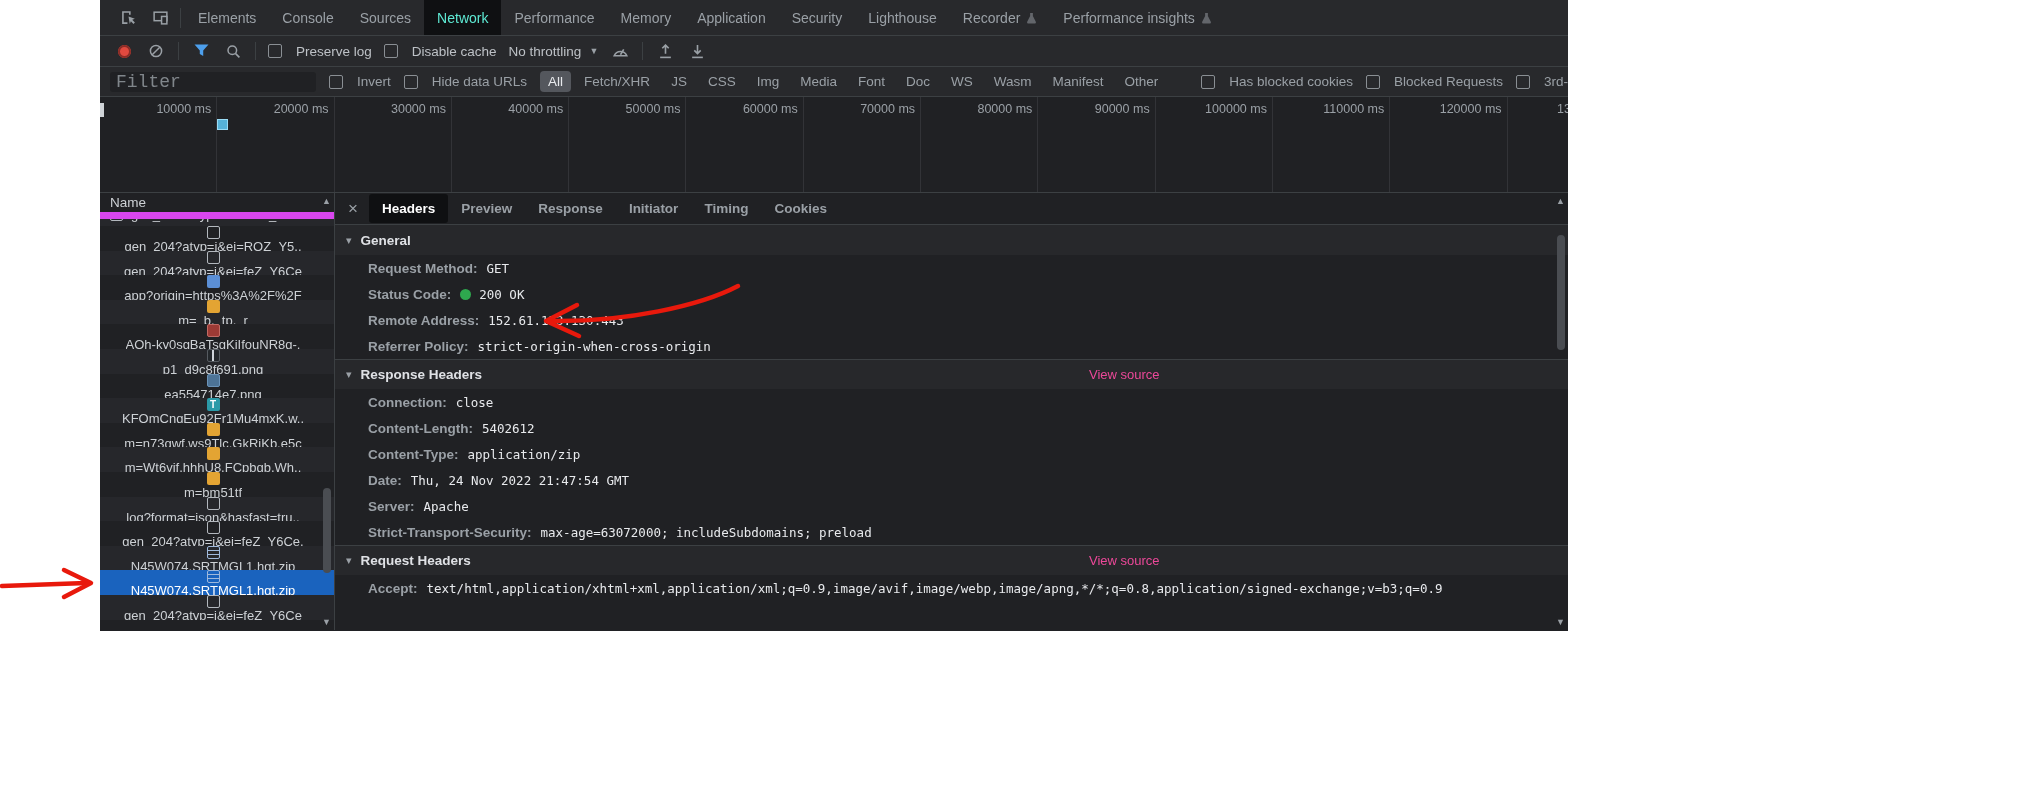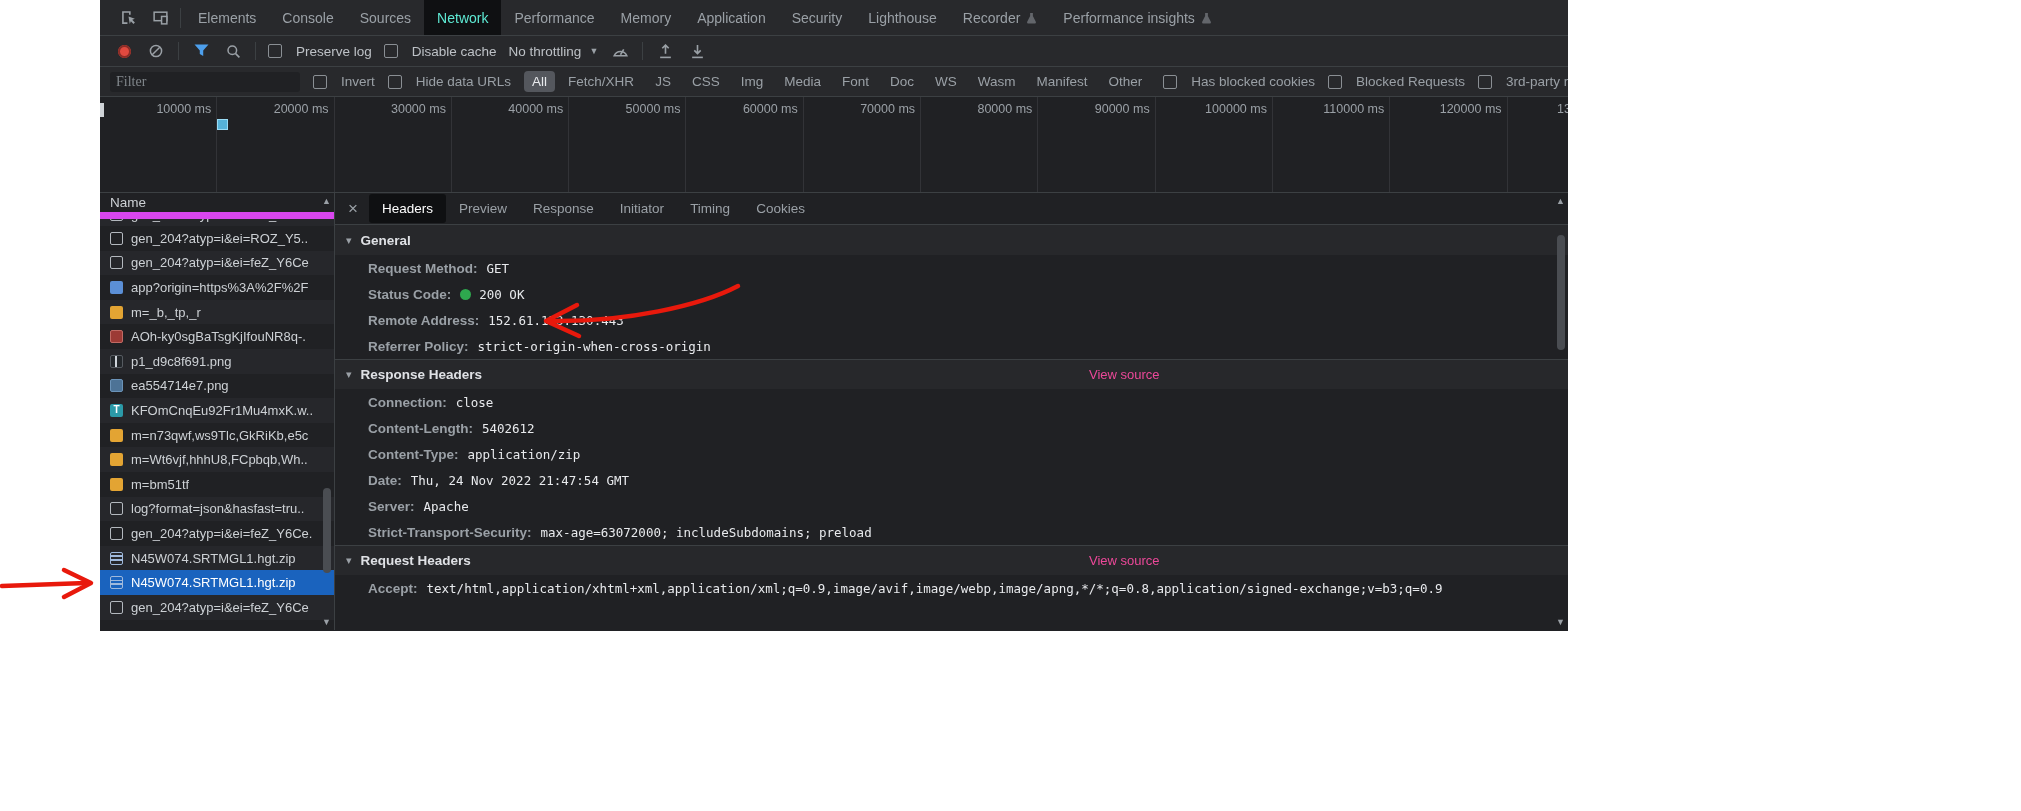--- a/index.html
+++ b/index.html
@@ -25,45 +25,45 @@
   .icon-btn{display:flex;align-items:center;justify-content:center;width:20px;height:20px;}
   .cb{display:flex;align-items:center;gap:14px;white-space:nowrap;}
   .cb .box{width:14px;height:14px;border:1.5px solid #8a8f94;border-radius:2px;background:transparent;flex:0 0 auto;}
   .throttle{display:flex;align-items:center;gap:8px;white-space:nowrap;color:#bdc1c6;}
   .throttle .arrow{font-size:9px;color:#9aa0a6;}
 
   
   .filterbar{height:30px;display:flex;align-items:center;gap:13px;padding:0 10px;
     background:#28292c;border-bottom:1px solid #3c4043;color:#9aa0a6;font-size:13.5px;}
   .filter-input{width:206px;height:20px;background:#202124;border:none;border-radius:3px;
-    color:#ef4444;padding:0 6px;font-size:14px;font-family:Liberation Serif, serif;outline:none;}
+    color:#ef4444;padding:0 6px;font-size:18px;font-family:Liberation Mono, monospace;outline:none;}
   .filter-input::placeholder{color:#80868b;}
   #pills{display:flex;align-items:center;gap:5px;}
   .pill{padding:3px 8px;border-radius:4px;color:#9aa0a6;white-space:nowrap;}
   .pill.active{background:#54575d;color:#e8eaed;}
-  .gap-lg{}
+  .gap-lg{margin-left:22px;}
 
   
   .timeline{height:96px;position:relative;background:#202124;border-bottom:1px solid #3c4043;
     display:flex;overflow:hidden;}
   .tcell{flex:0 0 117.3px;border-right:1px solid #323337;display:flex;justify-content:flex-end;
     align-items:flex-start;padding:5px 5px 0 0;color:#9aa0a6;font-size:12.5px;white-space:nowrap;}
   .tmarker{position:absolute;left:117px;top:22px;width:11px;height:11px;background:#56b2d8;border:1px solid #9adcf5;}
   .ttick{position:absolute;left:0;top:6px;width:4px;height:14px;background:#cfd3d7;}
 
   
   .mainarea{display:flex;height:437px;}
 
   
   .namecol{width:235px;border-right:1px solid #3c4043;position:relative;background:#202124;flex:0 0 auto;}
   .namecol-header{height:26px;border-bottom:7px solid #d946ef;display:flex;align-items:center;
     padding:0 10px;color:#cdd1d5;font-size:13.5px;}
   #rows{position:absolute;top:26px;left:0;right:0;bottom:0;overflow:hidden;}
-  .rrow{height:24.6px;display:flex;align-items:center;gap:8px;padding:0 18px 0 10px;
-    font-size:13px;color:#cdd1d5;white-space:nowrap;overflow:hidden;}
+  .rrow{height:24.6px;display:flex;align-items:center;padding:0 18px 0 10px;
+    font-size:13px;color:#cdd1d5;white-space:nowrap;overflow:hidden;flex-direction:column;}
   .rrow.alt{background:#26272b;}
   .rrow.selected{background:#1a63be;color:#ffffff;}
   .rrow.sliver{height:7px;display:block;}
   .rrow.sliver .sliver-inner{display:flex;align-items:center;gap:8px;height:24.6px;margin-top:-17px;}
   .ric{flex:0 0 13px;width:13px;height:13px;border-radius:2px;display:flex;align-items:center;justify-content:center;}
   .ric.doc-gray{border:1.5px solid #b3b8be;background:transparent;}
   .ric.doc-blue{background:#5b8fd6;}
   .ric.script{background:#e3a433;}
   .ric.img-red{background:#9c3a35;border:1px solid #c06a64;}
   .ric.img-dark{background:linear-gradient(90deg,#23272b 0 4px,#cfd4da 4px 6px,#23272b 6px);border:1px solid #565b61;}
@@ -383,21 +383,21 @@
       <div class="vscroll">
         <span>▲</span>
         <span>▼</span>
       </div>
       <div class="vthumb" style="top:295px;height:85px;"></div>
     </div>
 
     <div class="details">
       <div class="dtabs">
         <div class="dclose">×</div>
-        <div id="dtabs-list" style="display: flex;">
+        <div id="dtabs-list" style="display: flex; font-weight: bold;">
             <div class="dtab selected">Headers</div>
             <div class="dtab">Preview</div>
             <div class="dtab">Response</div>
             <div class="dtab">Initiator</div>
             <div class="dtab">Timing</div>
             <div class="dtab">Cookies</div>
           </div>
       </div>
       <div id="dsections">
           <div class="dsection">

